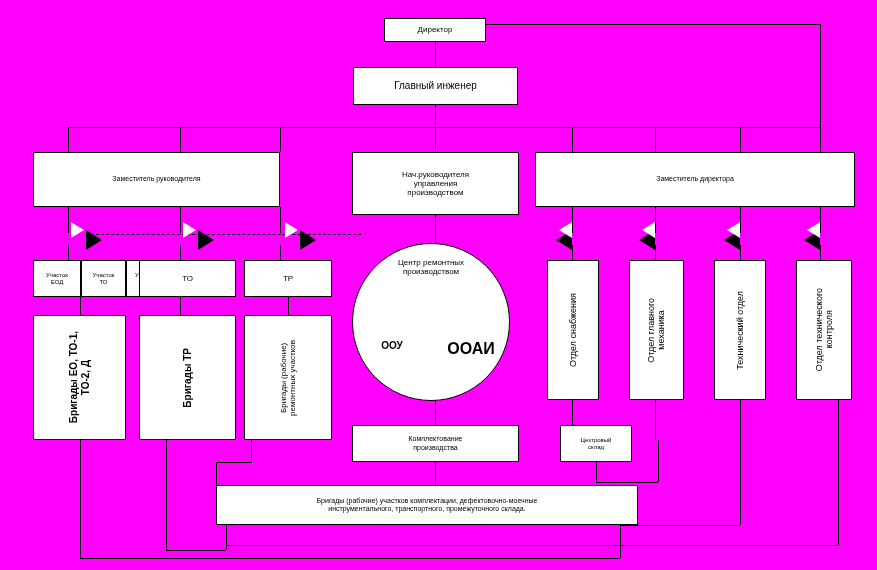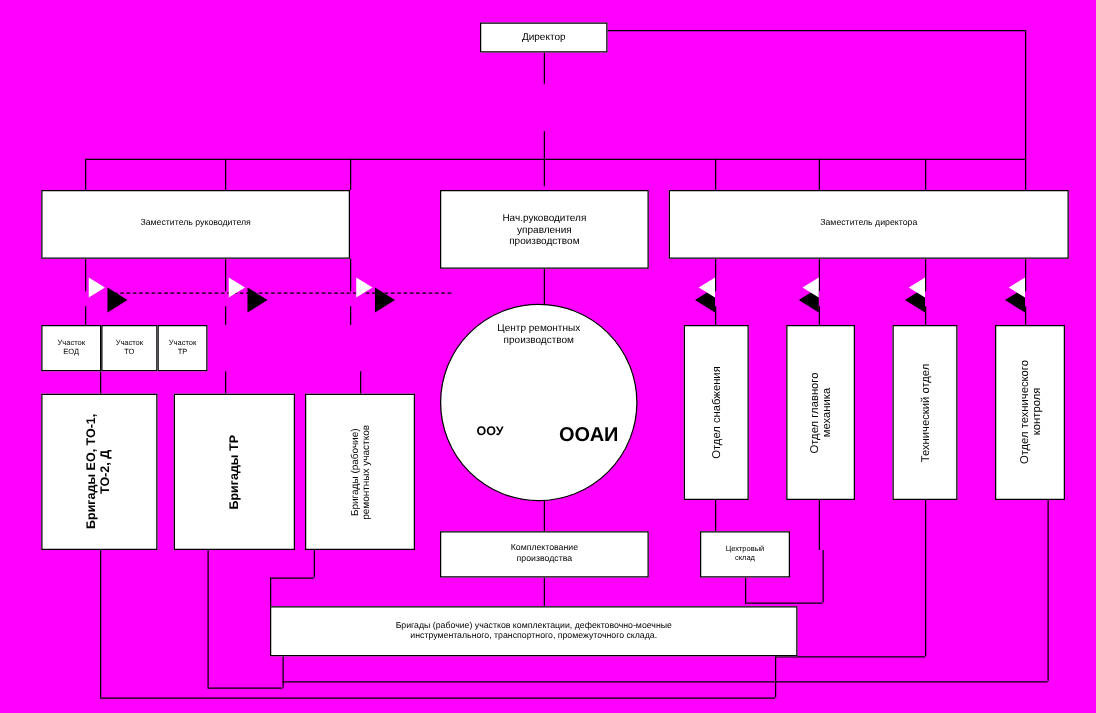--- a/index.html
+++ b/index.html
@@ -185,20 +185,23 @@
   </div>
   <div class="tri-wrap" style="left:804px; top:230px;">
     <div class="tri-out-l"></div>
       <div class="tri-in-l"></div>
   </div>
 
   <div class="box" style="left:384px; top:18px; width:102px; height:24px; font-size:8px;">
     <span>Директор</span>
   </div>
 
+  <div class="box" style="left:353px; top:67px; width:165px; height:38px; font-size:10px;">
+    <span>Главный инженер</span>
+  </div>
 
   <div class="box" style="left:352px; top:152px; width:167px; height:63px; font-size:8px; white-space:pre-line;">
     <span>Нач.руководителя
 управления
 производством</span>
   </div>
 
   <div class="box" style="left:33px; top:152px; width:247px; height:55px; font-size:7px;">
     <span>Заместитель   руководителя</span>
   </div>
@@ -211,20 +214,26 @@
     <span>Участок
 ЕОД</span>
   </div>
   <div class="box" style="left:81px; top:260px; width:45px; height:37px; font-size:6px; white-space:pre-line;">
     <span>Участок
 ТО</span>
   </div>
   <div class="box" style="left:126px; top:260px; width:40px; height:37px; font-size:6px; white-space:pre-line;">
     <span>Участок
 ТР</span>
+  </div>
+  <div class="box" style="left:139px; top:260px; width:97px; height:37px; font-size:8px;">
+    <span>ТО</span>
+  </div>
+  <div class="box" style="left:244px; top:260px; width:88px; height:37px; font-size:8px;">
+    <span>ТР</span>
   </div>
 
   <div class="box" style="left:33px; top:315px; width:93px; height:125px; font-size:10px; font-weight:bold;">
     <span class="vtext" style="white-space:pre-line;">Бригады  ЕО, ТО-1,
 ТО-2, Д</span>
   </div>
   <div class="box" style="left:139px; top:315px; width:97px; height:125px; font-size:10px; font-weight:bold;">
     <span class="vtext">Бригады ТР</span>
   </div>
   <div class="box" style="left:244px; top:315px; width:88px; height:125px; font-size:8px;">

